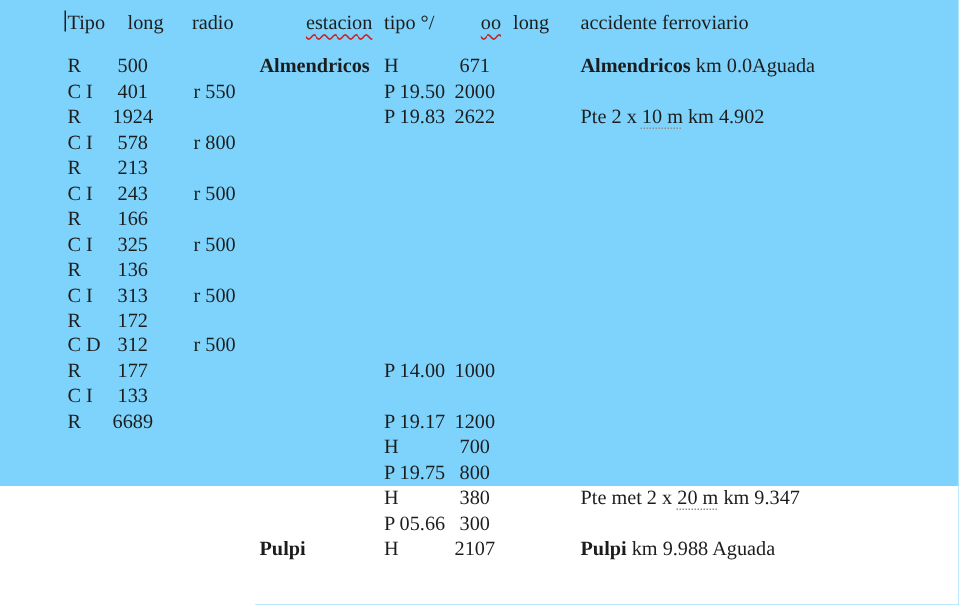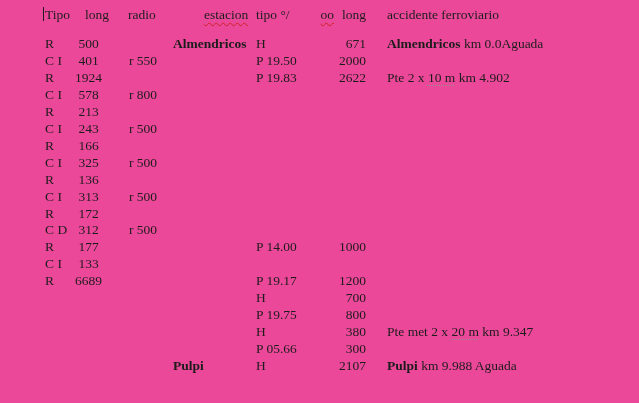--- a/index.html
+++ b/index.html
@@ -4,32 +4,32 @@
 <style>
   html,body{margin:0;padding:0;}
   body{
     width:639px;height:403px;
     background:#ffffff;
     font-family:"Liberation Serif","DejaVu Serif",serif;
     font-size:13.5px;
     color:#1c1c1c;
     overflow:hidden;
   }
-  .doc{position:relative;width:639px;height:403px;background:#ec4899;}
+  .doc{position:relative;width:639px;height:324px;background:#7dd3fc;}
   .hdr span, .row span{white-space:pre;}
   .hdr{position:absolute;top:6px;left:0;width:639px;height:17px;line-height:17px;}
   .row{position:absolute;left:0;width:639px;height:17px;line-height:17px;}
   .abs{position:absolute;top:0;}
   .caret{position:absolute;left:43px;top:1px;width:1px;height:14px;background:#1c1c1c;}
   .c-tipo{left:45px;}
   .c-long{left:60px;width:57px;text-align:center;display:inline-block;}
   .c-radio{left:129px;}
   .c-est{left:173px;font-weight:bold;}
   .c-tipo2{left:256px;}
-  .c-long2{left:301px;width:65px;text-align:right;display:inline-block;}
+  .c-long2{left:284px;width:65px;text-align:center;display:inline-block;}
   .c-acc{left:387px;}
   .h-tipo{left:45px;}
   .h-long{left:85px;}
   .h-radio{left:128px;}
   .h-est{left:173px;}
   .h-tipo2{left:256px;text-align:center;}
   .h-long2{left:342px;}
   .h-acc{left:387px;text-align:center;}
   .sp-red{
     text-decoration-line:underline;

